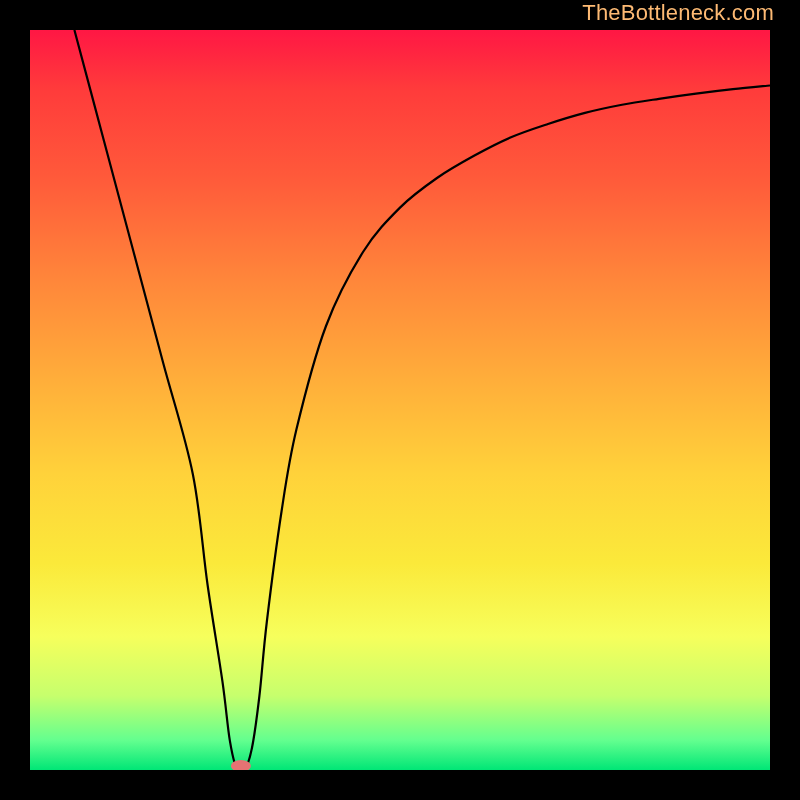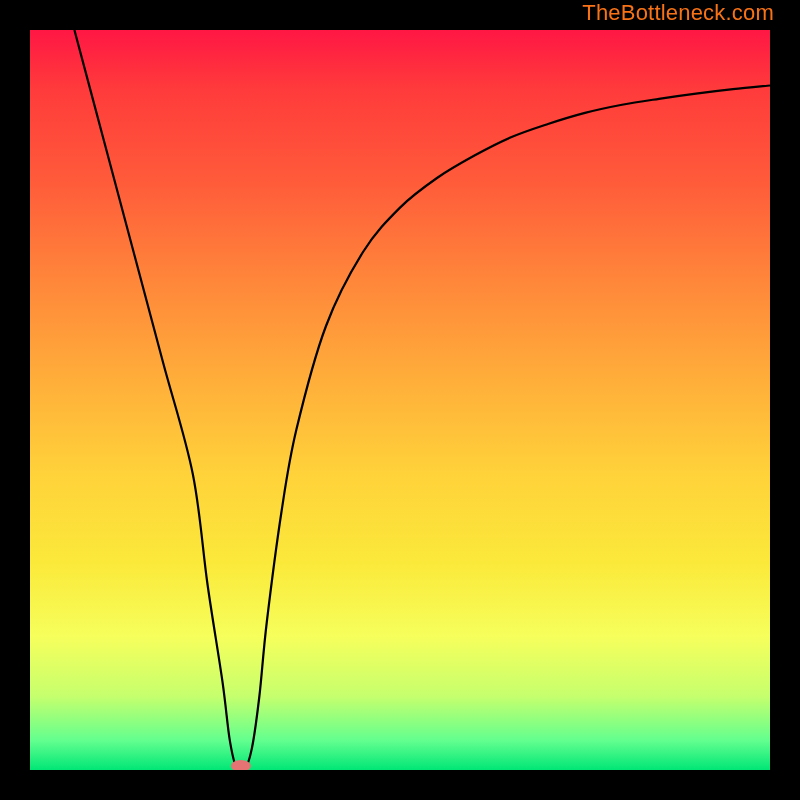--- a/index.html
+++ b/index.html
@@ -7,21 +7,21 @@
   .frame {
     width: 800px;
     height: 800px;
     background: #000;
     position: relative;
   }
   .watermark {
     position: absolute;
     top: 0;
     right: 26px;
-    color: #f97316;
+    color: #fdba74;
     font-family: Arial, Helvetica, sans-serif;
     font-size: 22px;
     font-weight: 500;
     letter-spacing: 0.2px;
     z-index: 4;
   }
   .plot-area {
     position: absolute;
     left: 30px;
     top: 30px;

